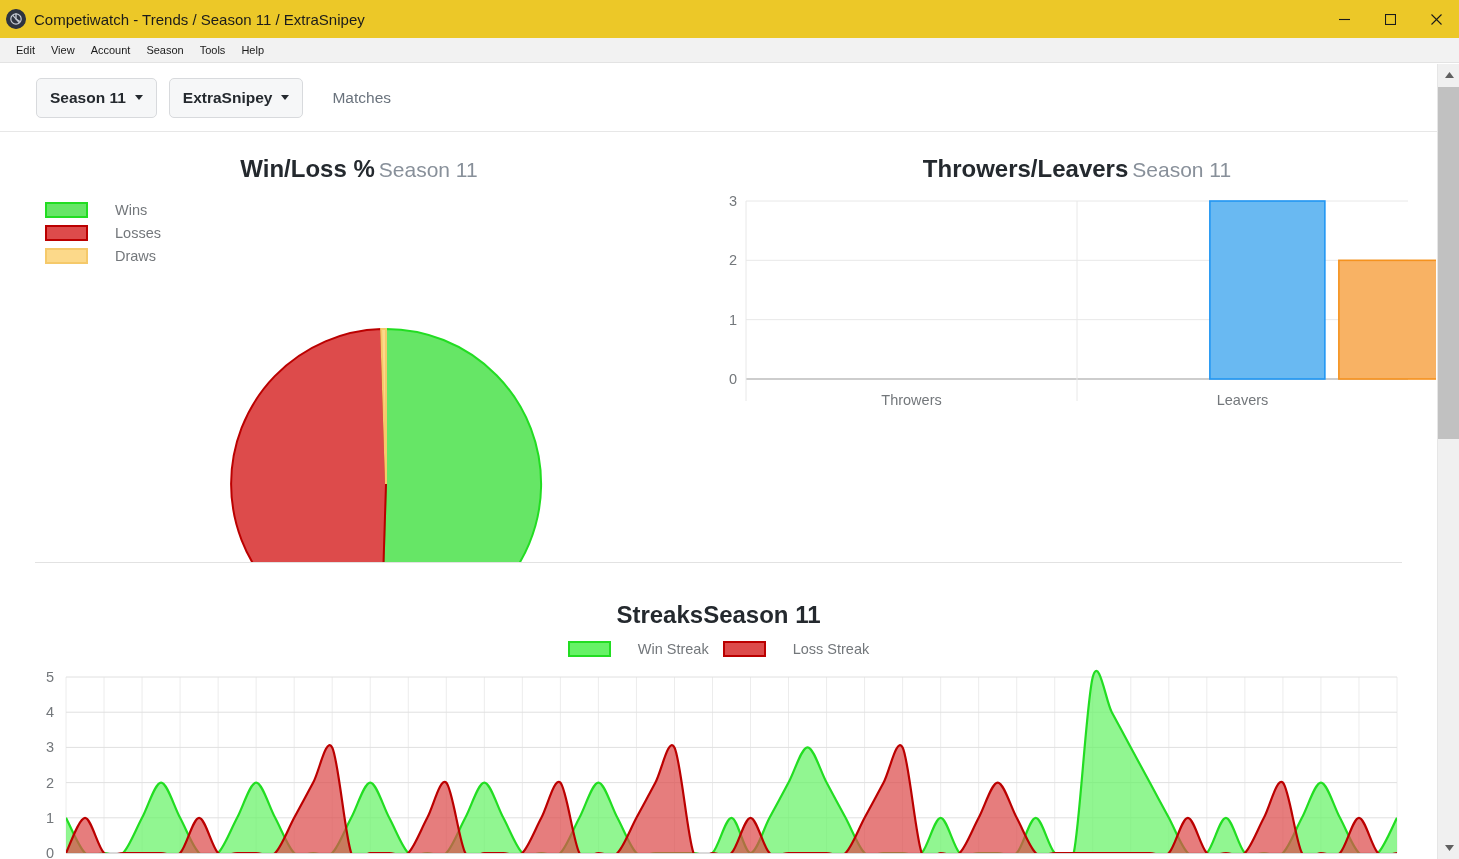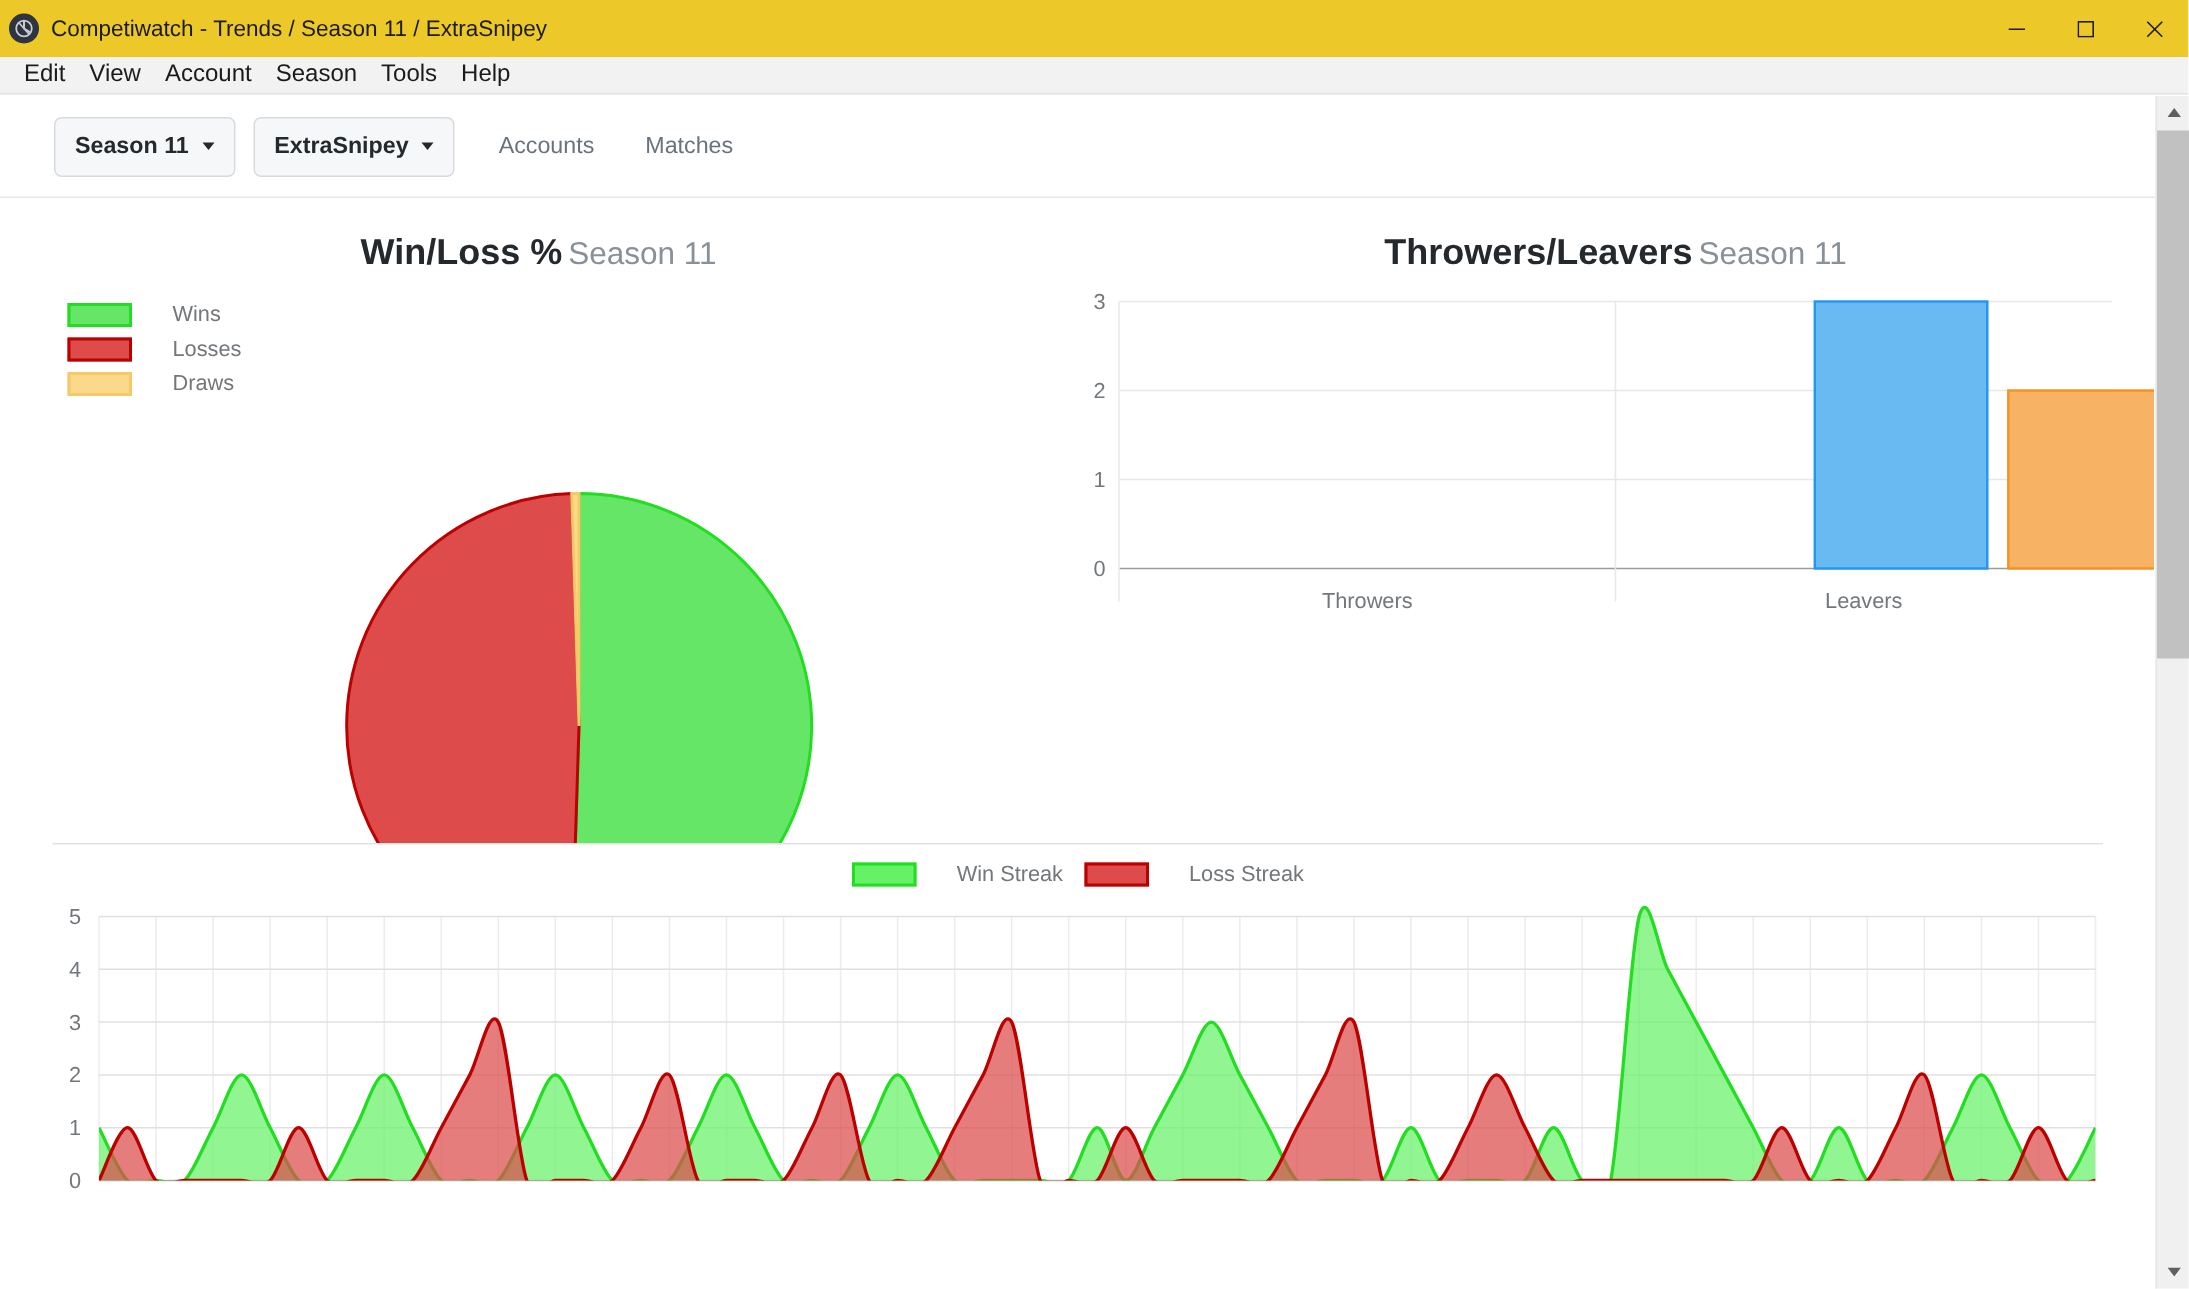--- a/index.html
+++ b/index.html
@@ -50,21 +50,21 @@
   
   .menubar {
     height: 25px;
     background: #f2f2f2;
     display: flex;
     align-items: center;
     padding-left: 8px;
     border-bottom: 1px solid #e3e3e3;
   }
   .menu-item {
-    font-size: 16px;
+    font-size: 11px;
     color: #1b1b1b;
     padding: 2px 8px;
     white-space: nowrap;
   }
 
   
   .content-area {
     position: absolute;
     top: 64px; left: 0;
     width: 1459px;
@@ -289,21 +289,20 @@
 
     <div class="tabbar">
       <div class="dropdown-btn">
         <span>Season 11</span>
         <span class="caret"></span>
       </div>
       <div class="dropdown-btn">
         <span>ExtraSnipey</span>
         <span class="caret"></span>
       </div>
-      <div class="tab">Accounts</div>
       <div class="tab">Matches</div>
     </div>
 
     <div class="top-row">
 
       <div class="chart-half">
         <div class="chart-title">
           <span>Win/Loss %</span><span class="season">Season 11</span>
         </div>
 
@@ -354,20 +353,23 @@
               <rect x="491.87" y="12" width="115" height="178" fill="#69b9f2" stroke="#2196f3" stroke-width="1.6"></rect>
               <rect x="620.87" y="71.33333333333334" width="115" height="118.66666666666666" fill="#f8b264" stroke="#f5921e" stroke-width="1.6"></rect>
             </g>
         </svg>
       </div>
     </div>
 
     <div class="divider"></div>
 
     <div class="streaks-section">
+      <div class="streaks-title">
+        <span>Streaks</span><span class="season">Season 11</span>
+      </div>
 
       <div class="legend">
         <div class="legend-entry" style="margin-bottom:0;">
           <span class="swatch" style="background:#66f266;border-color:#22dd22;"></span>
           <span class="legend-label">Win Streak</span>
         </div>
         <div class="legend-entry" style="margin-bottom:0;">
           <span class="swatch" style="background:#dd4b4b;border-color:#bb0000;"></span>
           <span class="legend-label">Loss Streak</span>
         </div>

